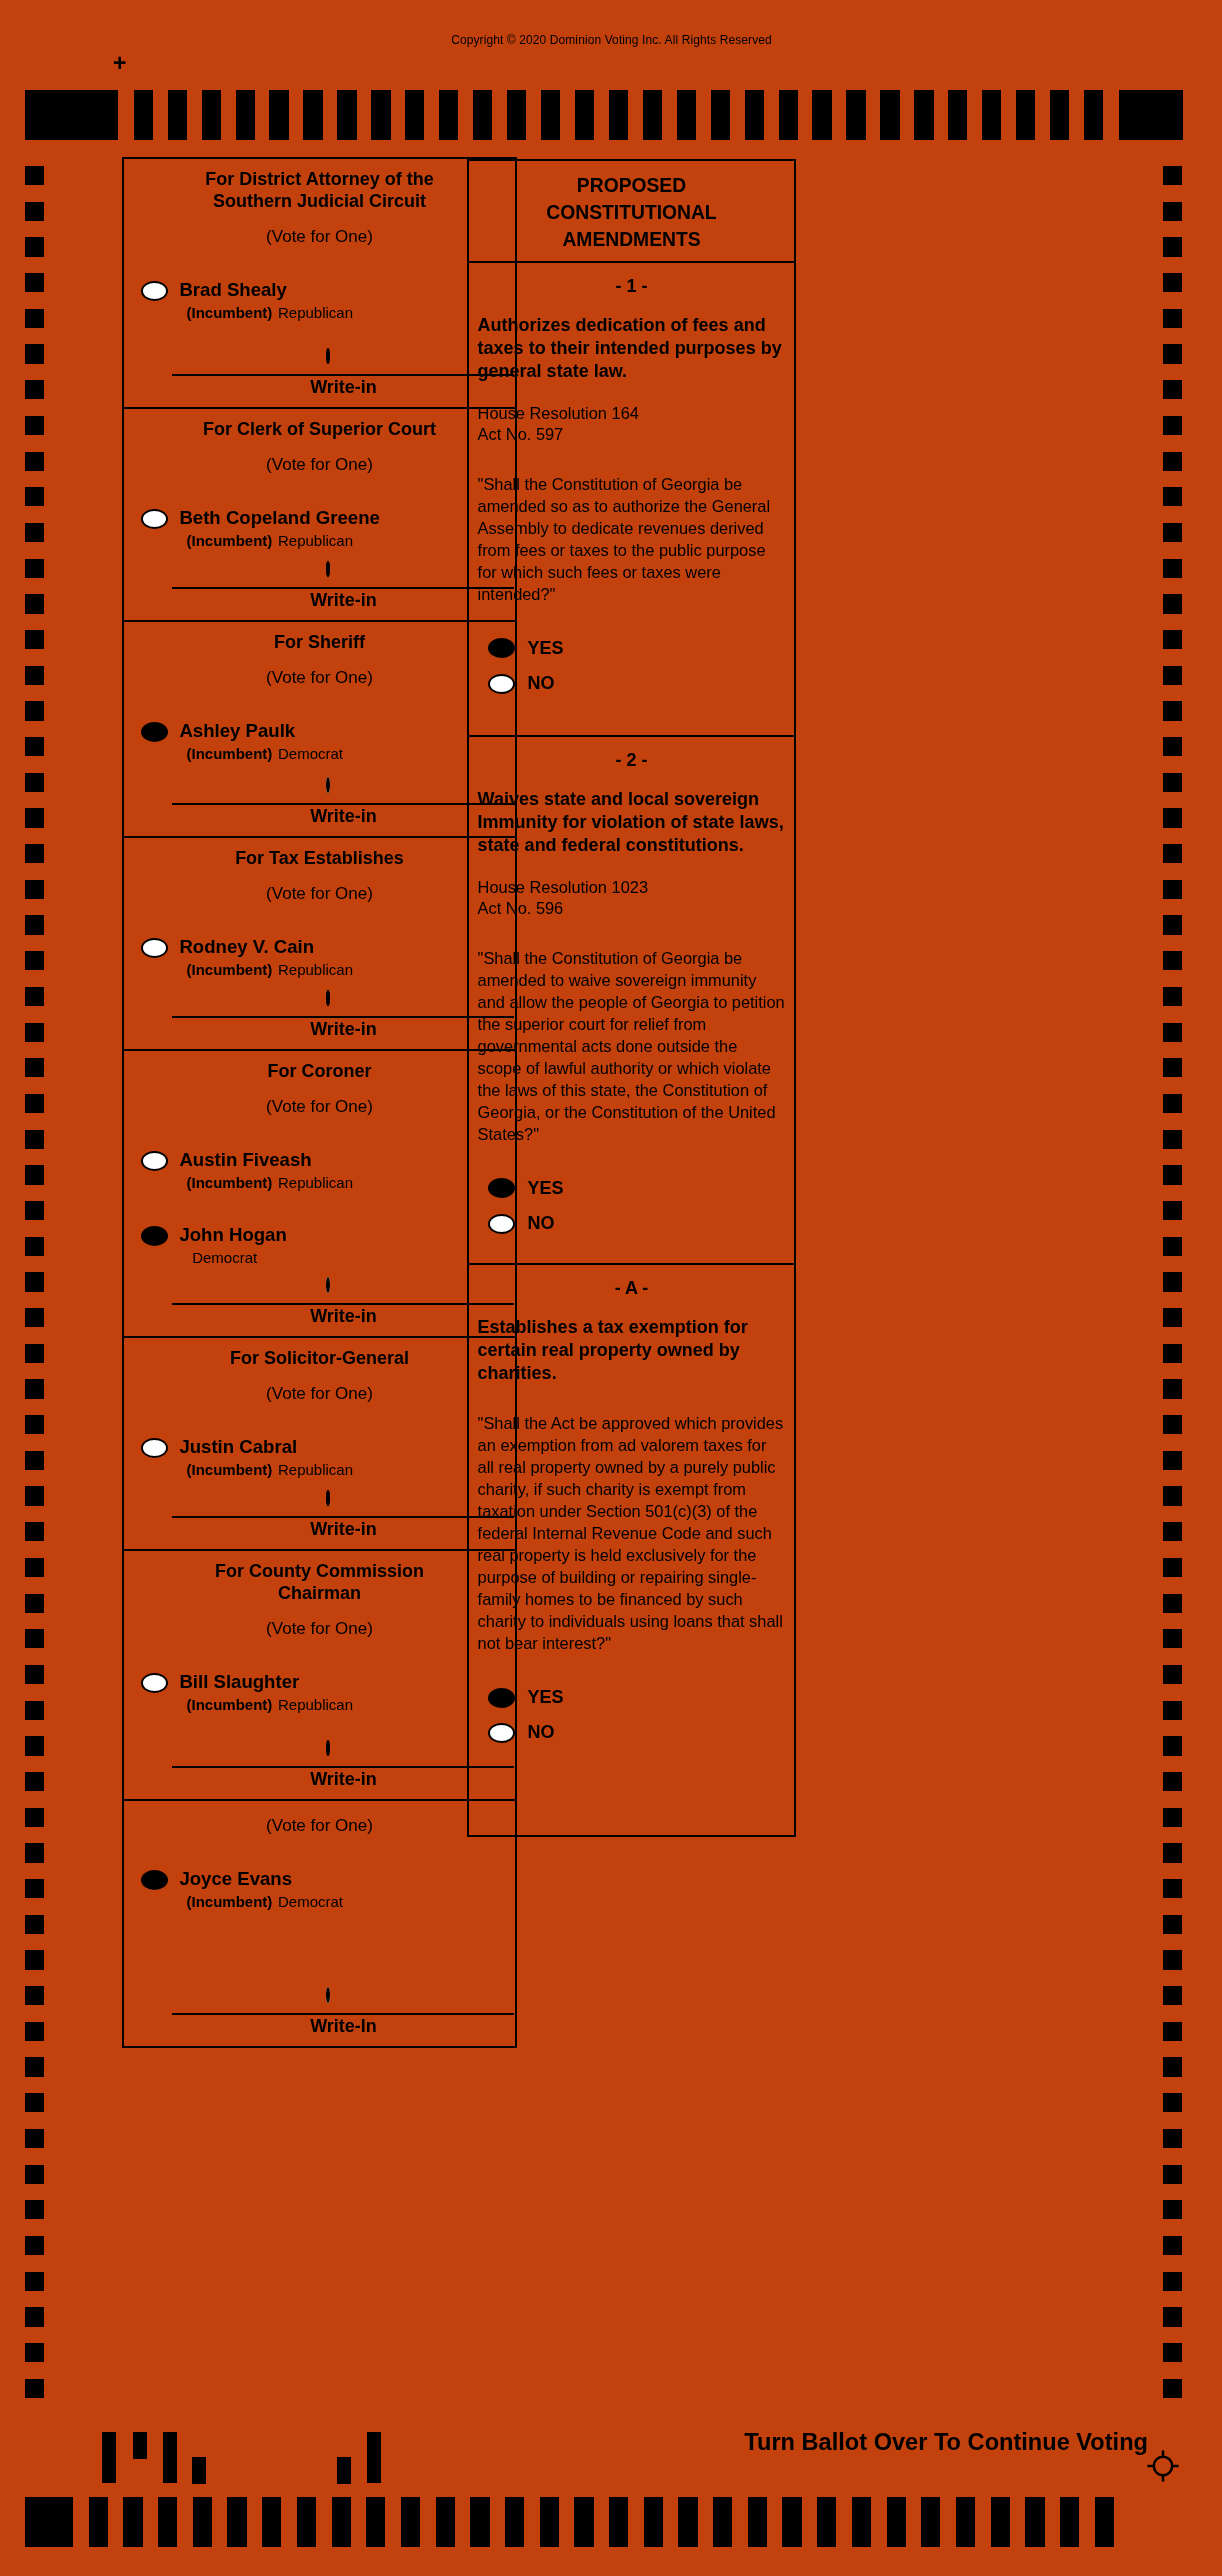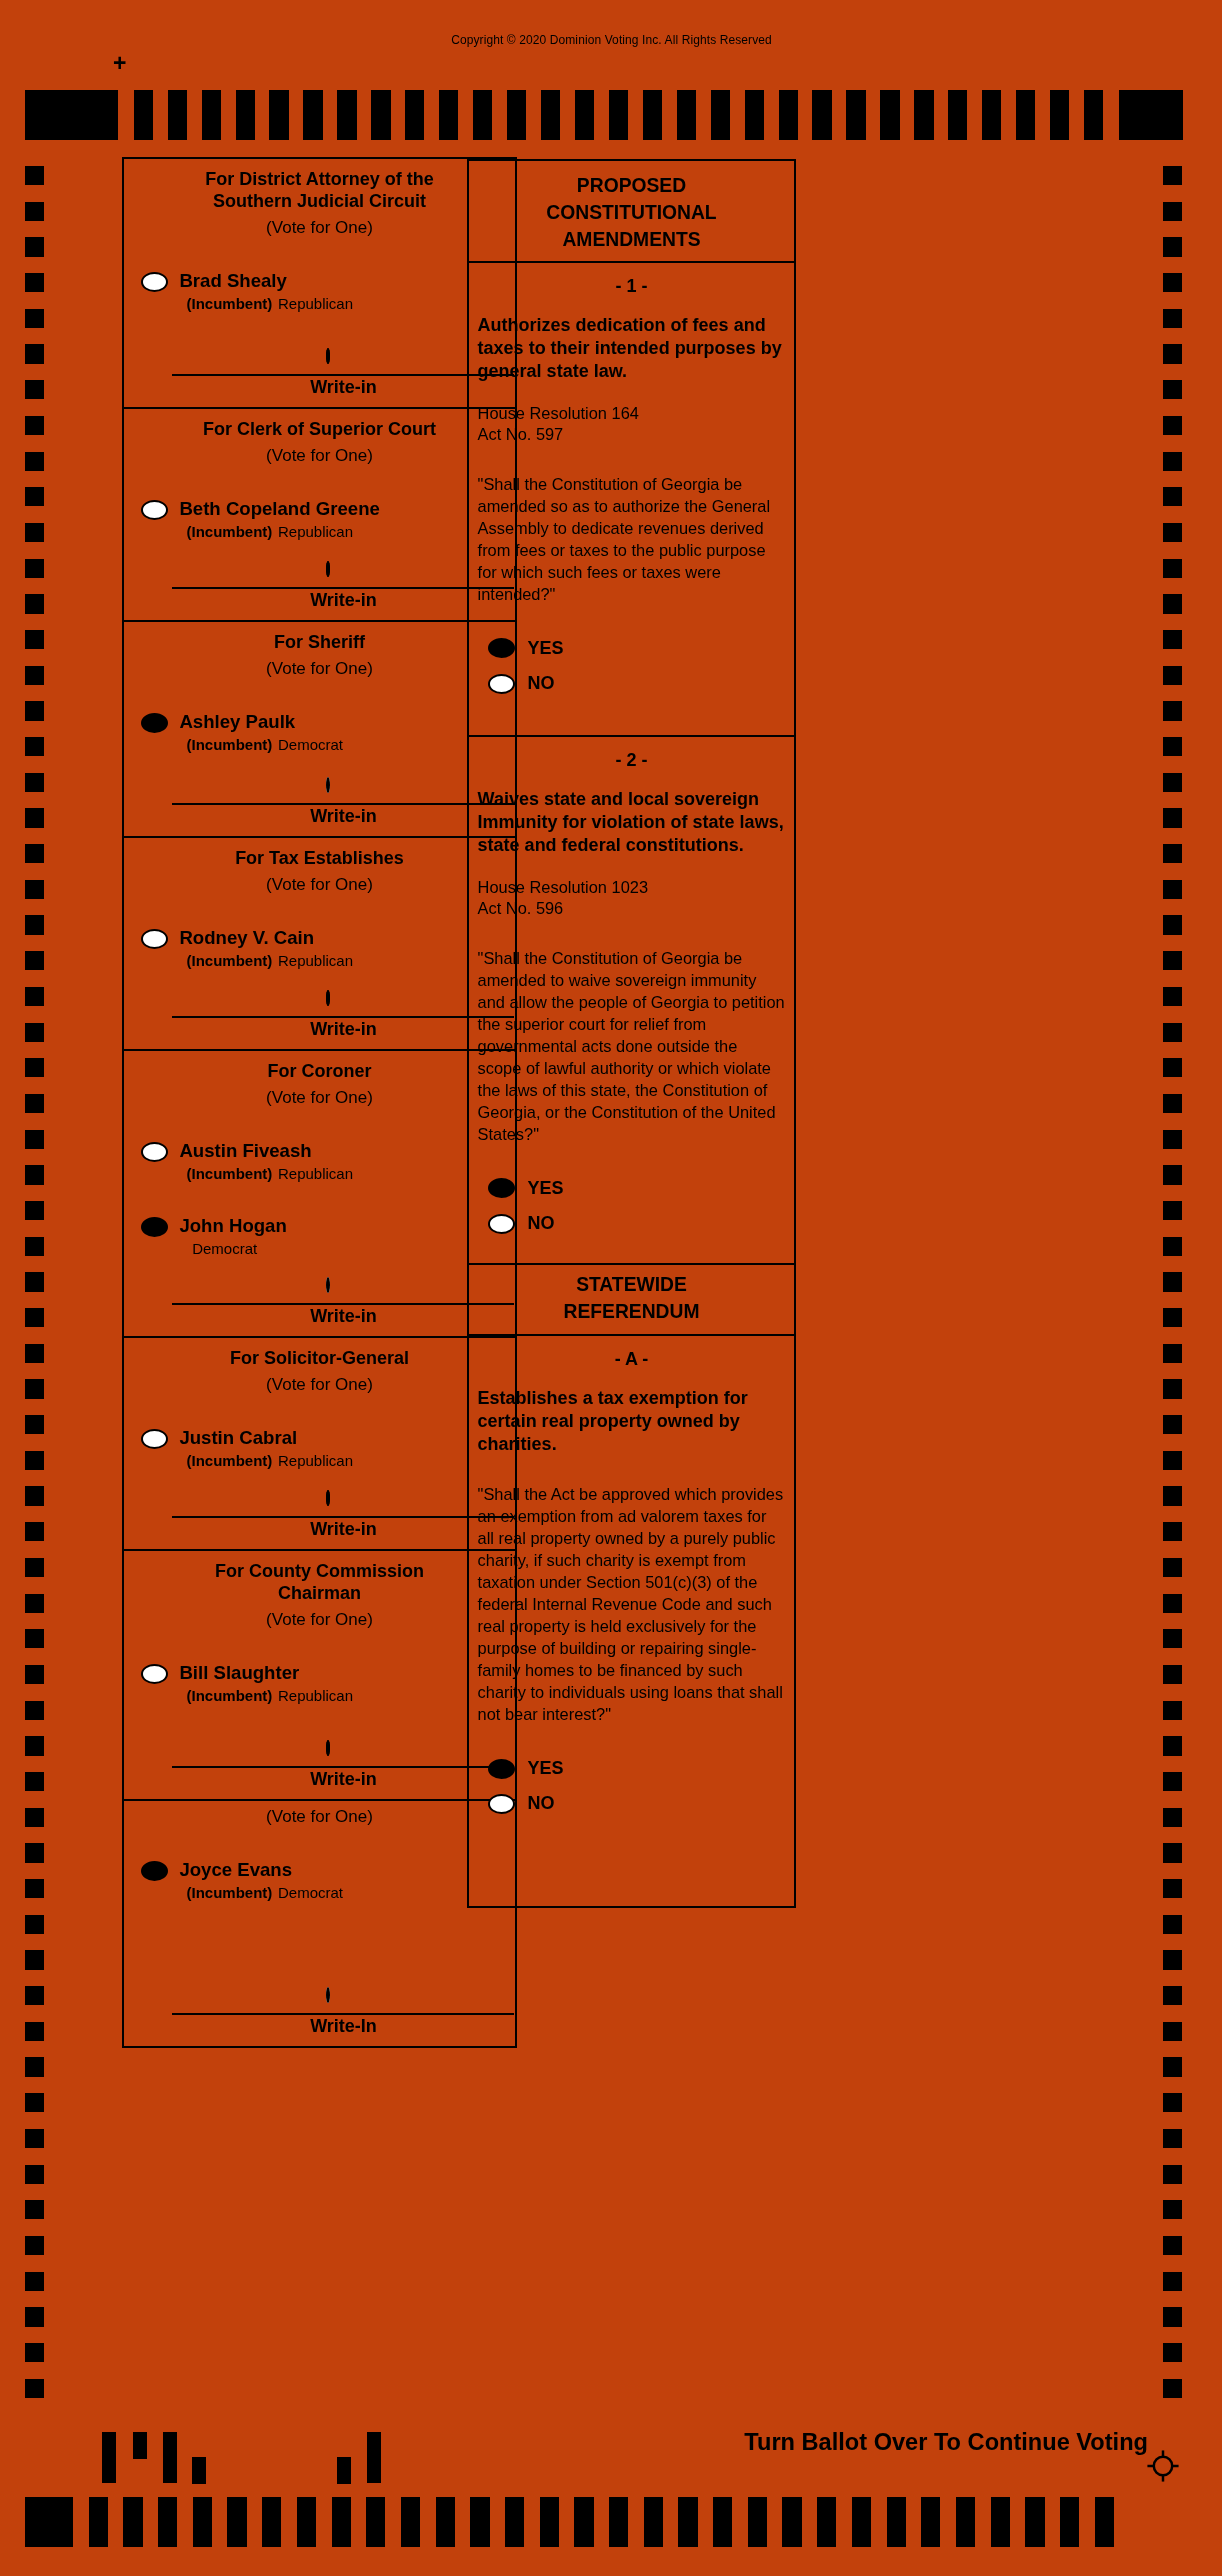--- a/index.html
+++ b/index.html
@@ -25,21 +25,21 @@
   .stub{position:absolute;left:382px;top:2445px;font-size:10.7px;font-weight:bold;
         transform:rotate(90deg);transform-origin:left top;}
 
   
   .lcol{position:absolute;left:122px;top:157px;width:395px;}
   .rcol{position:absolute;left:467px;top:159px;width:329px;border-radius:25px;}
 
   .contest{border:2.1px solid #000;border-top-width:0;display:flex;flex-direction:column;}
   .contest.first{border-top-width:2.1px;}
   .c-title{font-weight:bold;font-size:18px;line-height:22px;text-align:center;padding:8.6px 4.3px 0;}
-  .c-inst{font-size:17px;line-height:21.4px;text-align:center;margin-top:5px;}
+  .c-inst{font-size:17px;line-height:21.4px;text-align:center;margin-top:14px;}
   .cand{display:flex;gap:11.4px;padding-left:17px;margin-top:31px;align-items:flex-start;}
   .cand.second{}
   .cand .oval{margin-top:2.9px;}
   .cname{font-size:18.6px;font-weight:bold;line-height:23.6px;}
   .csub{font-size:15px;line-height:18.6px;margin-top:2.1px;padding-left:7.1px;}
   .csub b{margin-right:5.7px;}
   .wblock{margin-top:auto;padding-left:17px;padding-bottom:5.7px;text-align:center;}
   .wline{border-top:2.1px solid #000;margin:11.4px 1.4px 0 31px;}
   .wlabel{margin-left:31px;font-size:18px;font-weight:bold;line-height:21.4px;padding:1.4px 0 2.9px;}
 
@@ -433,26 +433,20 @@
       <div class="choice yes">
         <span class="oval filled"></span>
         <span class="choice-label">YES</span>
       </div>
       <div class="choice">
         <span class="oval"></span>
         <span class="choice-label">NO</span>
       </div>
     </div>
 
-    <div class="rsec" style="height:71px">
-      <div class="rheader" style="padding-top:5.7px;">
-        <div>STATEWIDE</div>
-        <div>REFERENDUM</div>
-      </div>
-    </div>
 
     <div class="rsec" style="height:572px">
       <div class="mnum">- A -</div>
       <div class="msummary">Establishes a tax exemption for certain real property owned by charities.</div>
       <div class="mq">"Shall the Act be approved which provides an exemption from ad valorem taxes for all real property owned by a purely public charity, if such charity is exempt from taxation under Section 501(c)(3) of the federal Internal Revenue Code and such real property is held exclusively for the purpose of building or repairing single-family homes to be financed by such charity to individuals using loans that shall not bear interest?"</div>
       <div class="choice yes">
         <span class="oval filled"></span>
         <span class="choice-label">YES</span>
       </div>
       <div class="choice">

